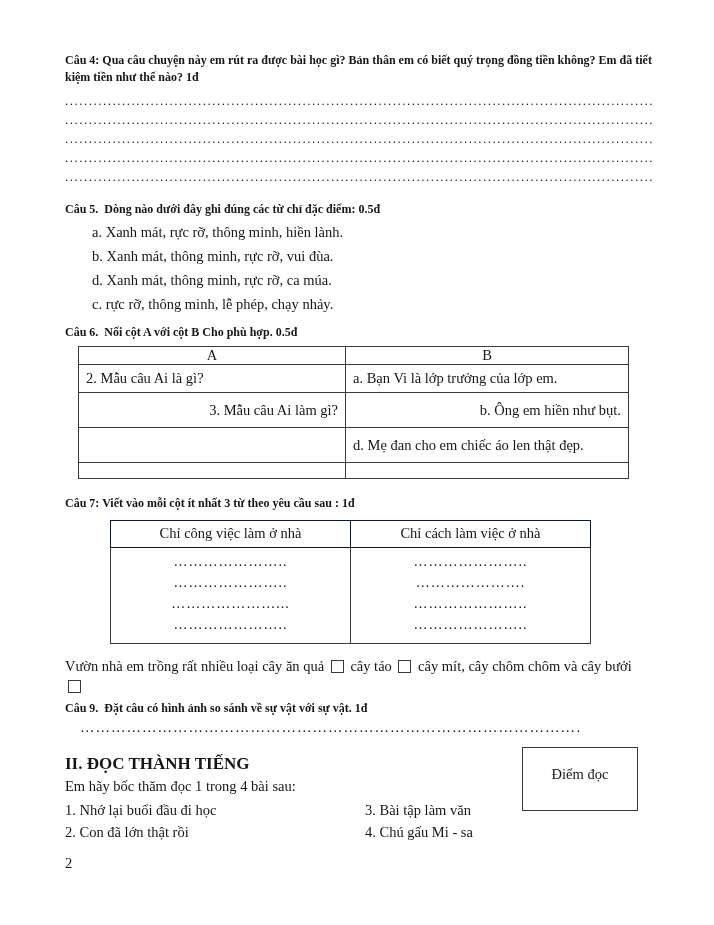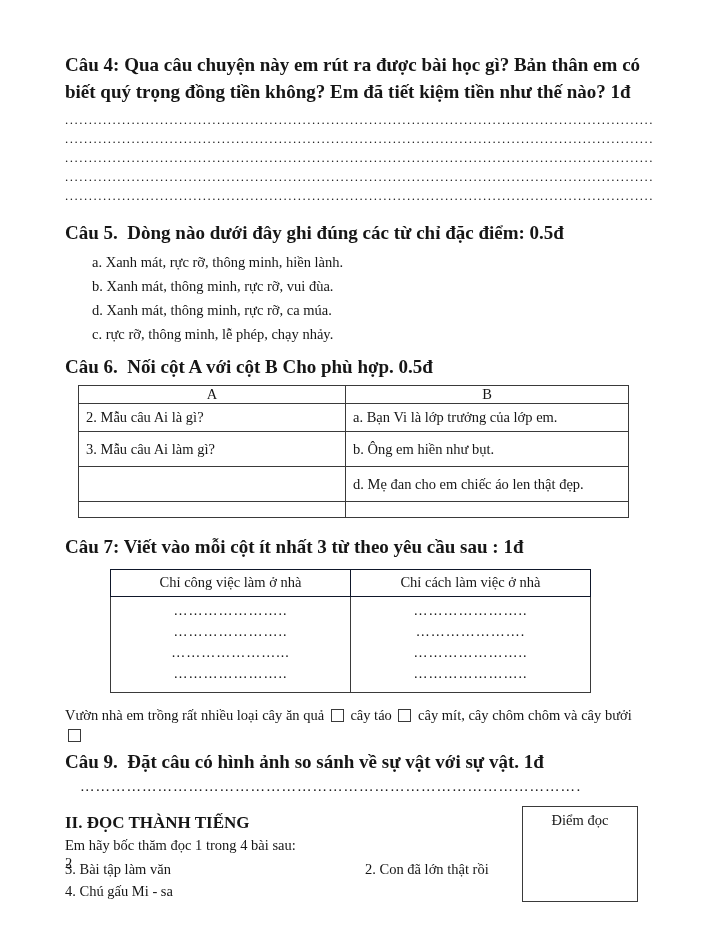--- a/index.html
+++ b/index.html
@@ -8,21 +8,21 @@
     position: relative;
     width: 714px;
     height: 925px;
     background: #ffffff;
     font-family: "Liberation Serif", "DejaVu Serif", serif;
     font-size: 14.5px;
     color: #161616;
     padding: 52px 62px 0 65px;
     overflow: hidden;
   }
-  .qhead { font-weight: 700; font-size: 19px; line-height: 1.4; margin: 0; }
+  .qhead { font-weight: 700; font-size: 12px; line-height: 1.4; margin: 0; }
   .inline-label { font-weight: 700; }
   .regular { font-weight: 700; }
 
   
   .anslines { margin-top: 5px; }
   .ansline {
     height: 19px; line-height: 19px;
     overflow: hidden; white-space: nowrap;
     letter-spacing: 1.5px; font-size: 13px; color: #1d1d1d;
   }
@@ -32,21 +32,21 @@
   .options { margin: 3px 0 0 27px; }
   .options div { line-height: 24px; }
 
   
   .q6 { margin-top: 8px; }
   .tbl6 { border-collapse: collapse; margin: 5px 0 0 13px; table-layout: fixed; width: 550px; }
   .tbl6 th, .tbl6 td { border: 1px solid #3a3a3a; font-size: 14.5px; }
   .tbl6 th { font-weight: 400; text-align: center; height: 18px; padding: 0; }
   .tbl6 td { padding: 1px 7px; vertical-align: middle; }
   .r-a { height: 28px; }
-  .r-b { height: 35px; }
+  .r-b { height: 35px; text-align: right; }
   .r-c { height: 35px; }
   .r-d { height: 16px; }
 
   
   .q7 { margin-top: 16px; }
   .tbl7 { border-collapse: collapse; margin: 8px 0 0 45px; table-layout: fixed; width: 480px; }
   .tbl7 th { border: 1px solid #0f172a; font-weight: 400; text-align: center; height: 27px; font-size: 14.5px; }
   .tbl7 td { border: 1px solid #3a3a3a; vertical-align: top; padding: 3px 0 8px; }
   .dotrow { text-align: center; line-height: 21px; font-size: 14px; letter-spacing: 1px; }
 
@@ -66,23 +66,23 @@
   }
 
   
   .sec2 { position: relative; margin-top: 16px; }
   .sec2-head { font-size: 17px; font-weight: 700; margin: 0; line-height: 1.35; }
   .sec2-intro { margin: 0; line-height: 21px; }
   .readlist { display: grid; grid-template-columns: 300px auto; width: 472px; margin-top: 2px; }
   .readlist div { line-height: 22px; }
   .scorebox {
     position: absolute; top: -6px; right: 14px;
-    width: 116px; height: 96px;
+    width: 116px; height: 64px;
     border: 1px solid #3a3a3a;
-    text-align: center; padding-top: 5px;
+    text-align: center; padding-top: 18px;
   }
 
   .pagenum { position: absolute; left: 65px; top: 855px; font-size: 14.5px; }
 </style>
 </head>
 <body>
 
 <div class="page">
 
   <div>
@@ -185,20 +185,21 @@
 
   <div class="q9">
     <p class="qhead"><span class="inline-label">Câu 9.</span>&nbsp; <span>Đặt câu có hình ảnh so sánh về sự vật với sự vật. 1đ</span></p>
     <div class="q9dots">……………………………………………………………………………………………………………………………………………………………………………………………………………………</div>
   </div>
 
   <div class="sec2">
     <p class="sec2-head">II. ĐỌC THÀNH TIẾNG</p>
     <p class="sec2-intro">Em hãy bốc thăm đọc 1 trong 4 bài sau:</p>
     <div class="readlist">
+      <div>1. Nhớ lại buổi đầu đi học</div>
       <div>3. Bài tập làm văn</div>
       <div>2. Con đã lớn thật rồi</div>
       <div>4. Chú gấu Mi - sa</div>
     </div>
     <div class="scorebox">
       <span>Điểm đọc</span>
     </div>
   </div>
 
   <div class="pagenum">2</div>

